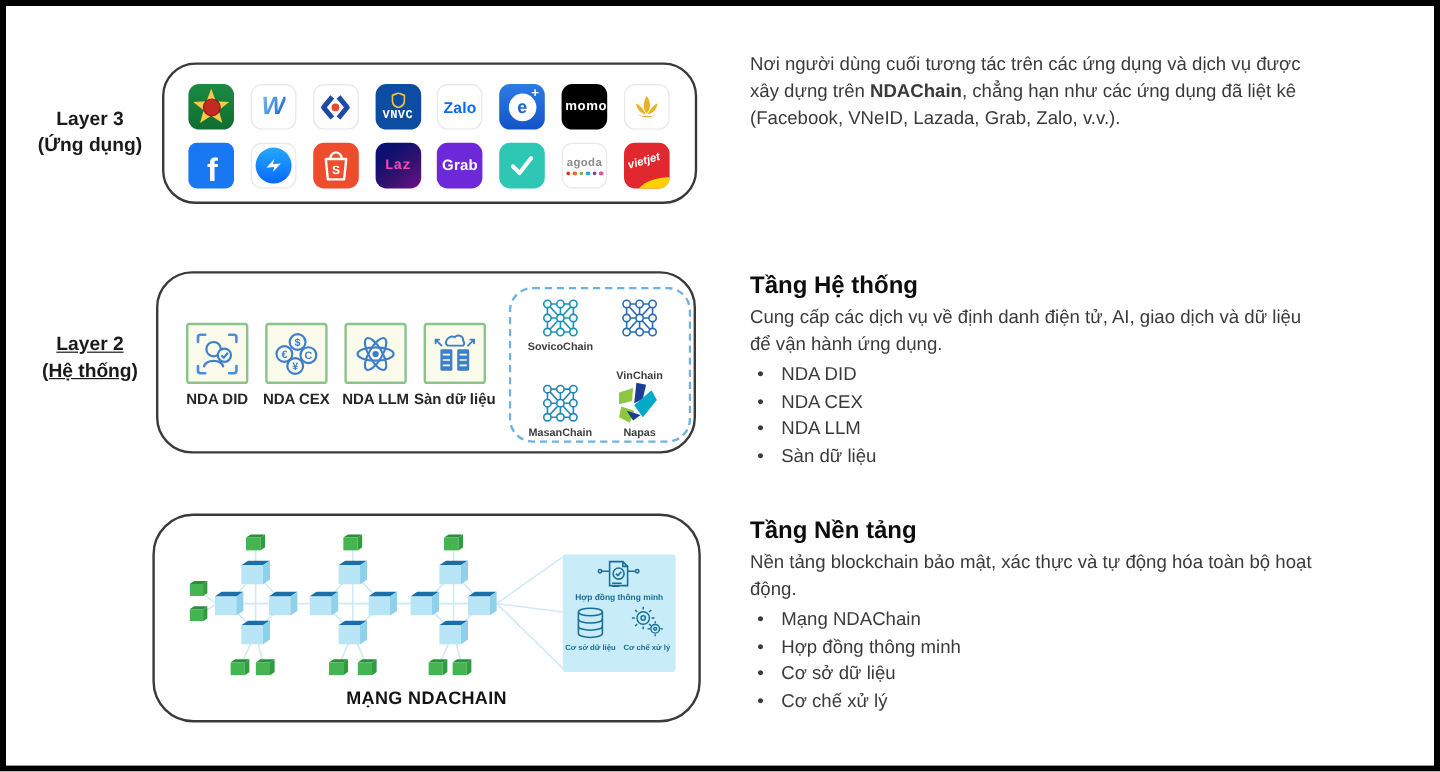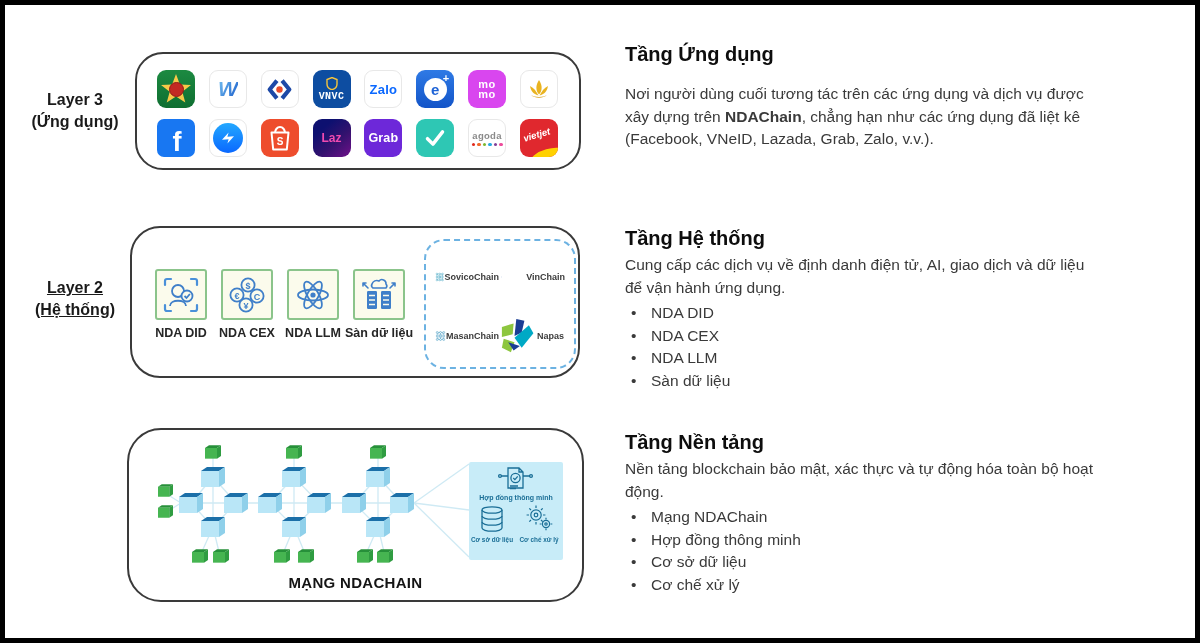--- a/index.html
+++ b/index.html
@@ -42,34 +42,34 @@
 
   .app.zalo span { color:#0a68ff; font-weight:bold; font-size:13px; letter-spacing:.2px; }
 
   .app.eplus { background:linear-gradient(180deg,#2f7ae5,#1254c8); }
   .app.eplus .ecirc { width:23px; height:23px; border-radius:50%; background:#fff;
     display:flex; align-items:center; justify-content:center;
     color:#1e63d6; font-weight:bold; font-size:15px; }
   .app.eplus .eplus-plus { position:absolute; top:2px; right:5px; color:#fff;
     font-size:11px; font-weight:bold; }
 
-  .app.momo { background:#d946ef; flex-direction:column; }
+  .app.momo { background:#000000; flex-direction:row;justify-content:flex-end; }
   .app.momo span { color:#fff; font-weight:bold; font-size:11px; line-height:10px; letter-spacing:.5px; }
 
   .app.facebook { background:#1877f2; border-radius:7px; }
   .app.facebook span { color:#fff; font-weight:bold; font-size:27px; transform:translate(1px,4px); }
 
   .app.messenger .mcirc { width:30px; height:30px; border-radius:50%;
     background:linear-gradient(180deg,#23a8ff,#0a68ff);
     display:flex; align-items:center; justify-content:center; }
 
   .app.shopee { background:#ee4d2d; }
 
   .app.lazada { background:linear-gradient(140deg,#0d1070 25%,#33126e 60%,#70108a); }
-  .app.lazada span { color:#f04ab0; font-weight:bold; font-size:12px; }
+  .app.lazada span { color:#f04ab0; font-weight:bold; font-size:12px;font-family:Liberation Mono, monospace; }
 
   .app.grab { background:#6d28d9; }
   .app.grab span { color:#fff; font-weight:bold; font-size:12.5px; letter-spacing:.2px; }
 
   .app.vcheck { background:#2ec7b4; }
 
   .app.agoda { flex-direction:column; gap:2px; }
   .app.agoda .agoda-text { color:#8a8a8a; font-size:9.5px; font-weight:bold; letter-spacing:.3px; }
   .app.agoda .dots { display:flex; gap:2px; }
   .app.agoda .dots i { width:3.5px; height:3.5px; border-radius:50%; display:block; }
@@ -87,21 +87,21 @@
   .tile-label { position:absolute; top:98px; width:76px; text-align:center;
     font-size:12.5px; font-weight:bold; color:#262626; }
   #tile1 { left:23px;  top:41px; } #tlab1 { left:11px; }
   #tile2 { left:89px;  top:41px; } #tlab2 { left:77px; }
   #tile3 { left:155px; top:41px; } #tlab3 { left:143px; }
   #tile4 { left:221px; top:41px; } #tlab4 { left:209px; }
 
   .dashed-box { position:absolute; left:292px; top:11px; width:152px; height:130px;
     border:2px dashed #6cb2e2; border-radius:20px; box-sizing:border-box;
     display:flex; flex-wrap:wrap; padding:6px 8px 2px; justify-content:space-around; align-content:space-around; }
-  .chain { width:64px; display:flex; flex-direction:row; align-items:center; }
+  .chain { width:64px; display:flex; flex-direction:column; align-items:center; }
   .chain .chain-label { font-size:9px; font-weight:bold; color:#3c3c3c; margin-top:1px; }
   .chain-sovico { color:#1d93b4; } .chain-vin { color:#2a6db5;gap:24px; } .chain-masan { color:#2187b5; }
 
   
   #net-svg { position:absolute; left:0; top:0; }
   #net-caption { position:absolute; left:0; right:0; bottom:9px; text-align:center;
     font-size:15px; font-weight:bold; color:#141414; letter-spacing:.3px; }
 
   
   .desc { position:absolute; left:620px; width:468px; color:#3a3a3a; }
@@ -432,21 +432,20 @@
         <use href="#cube-blue" x="261" y="63" width="24" height="20"></use>
         <use href="#cube-blue" x="237" y="87" width="24" height="20"></use>
         <use href="#cube-green" x="228" y="119" width="16" height="14"></use>
         <use href="#cube-green" x="248" y="119" width="16" height="14"></use>
       </g>
     </svg>
     <div id="net-caption">MẠNG NDACHAIN</div>
   </div>
 
   <div class="desc" id="desc-app">
-    <h2>Tầng Ứng dụng</h2>
     <p><span>Nơi người dùng cuối tương tác trên các ứng dụng và dịch vụ được xây dựng trên </span><b>NDAChain</b><span>, chẳng hạn như các ứng dụng đã liệt kê (Facebook, VNeID, Lazada, Grab, Zalo, v.v.).</span></p>
   </div>
 
   <div class="desc" id="desc-sys">
     <h2>Tầng Hệ thống</h2>
     <p>Cung cấp các dịch vụ về định danh điện tử, AI, giao dịch và dữ liệu để vận hành ứng dụng.</p>
     <ul>
       <li>NDA DID</li>
       <li>NDA CEX</li>
       <li>NDA LLM</li>

